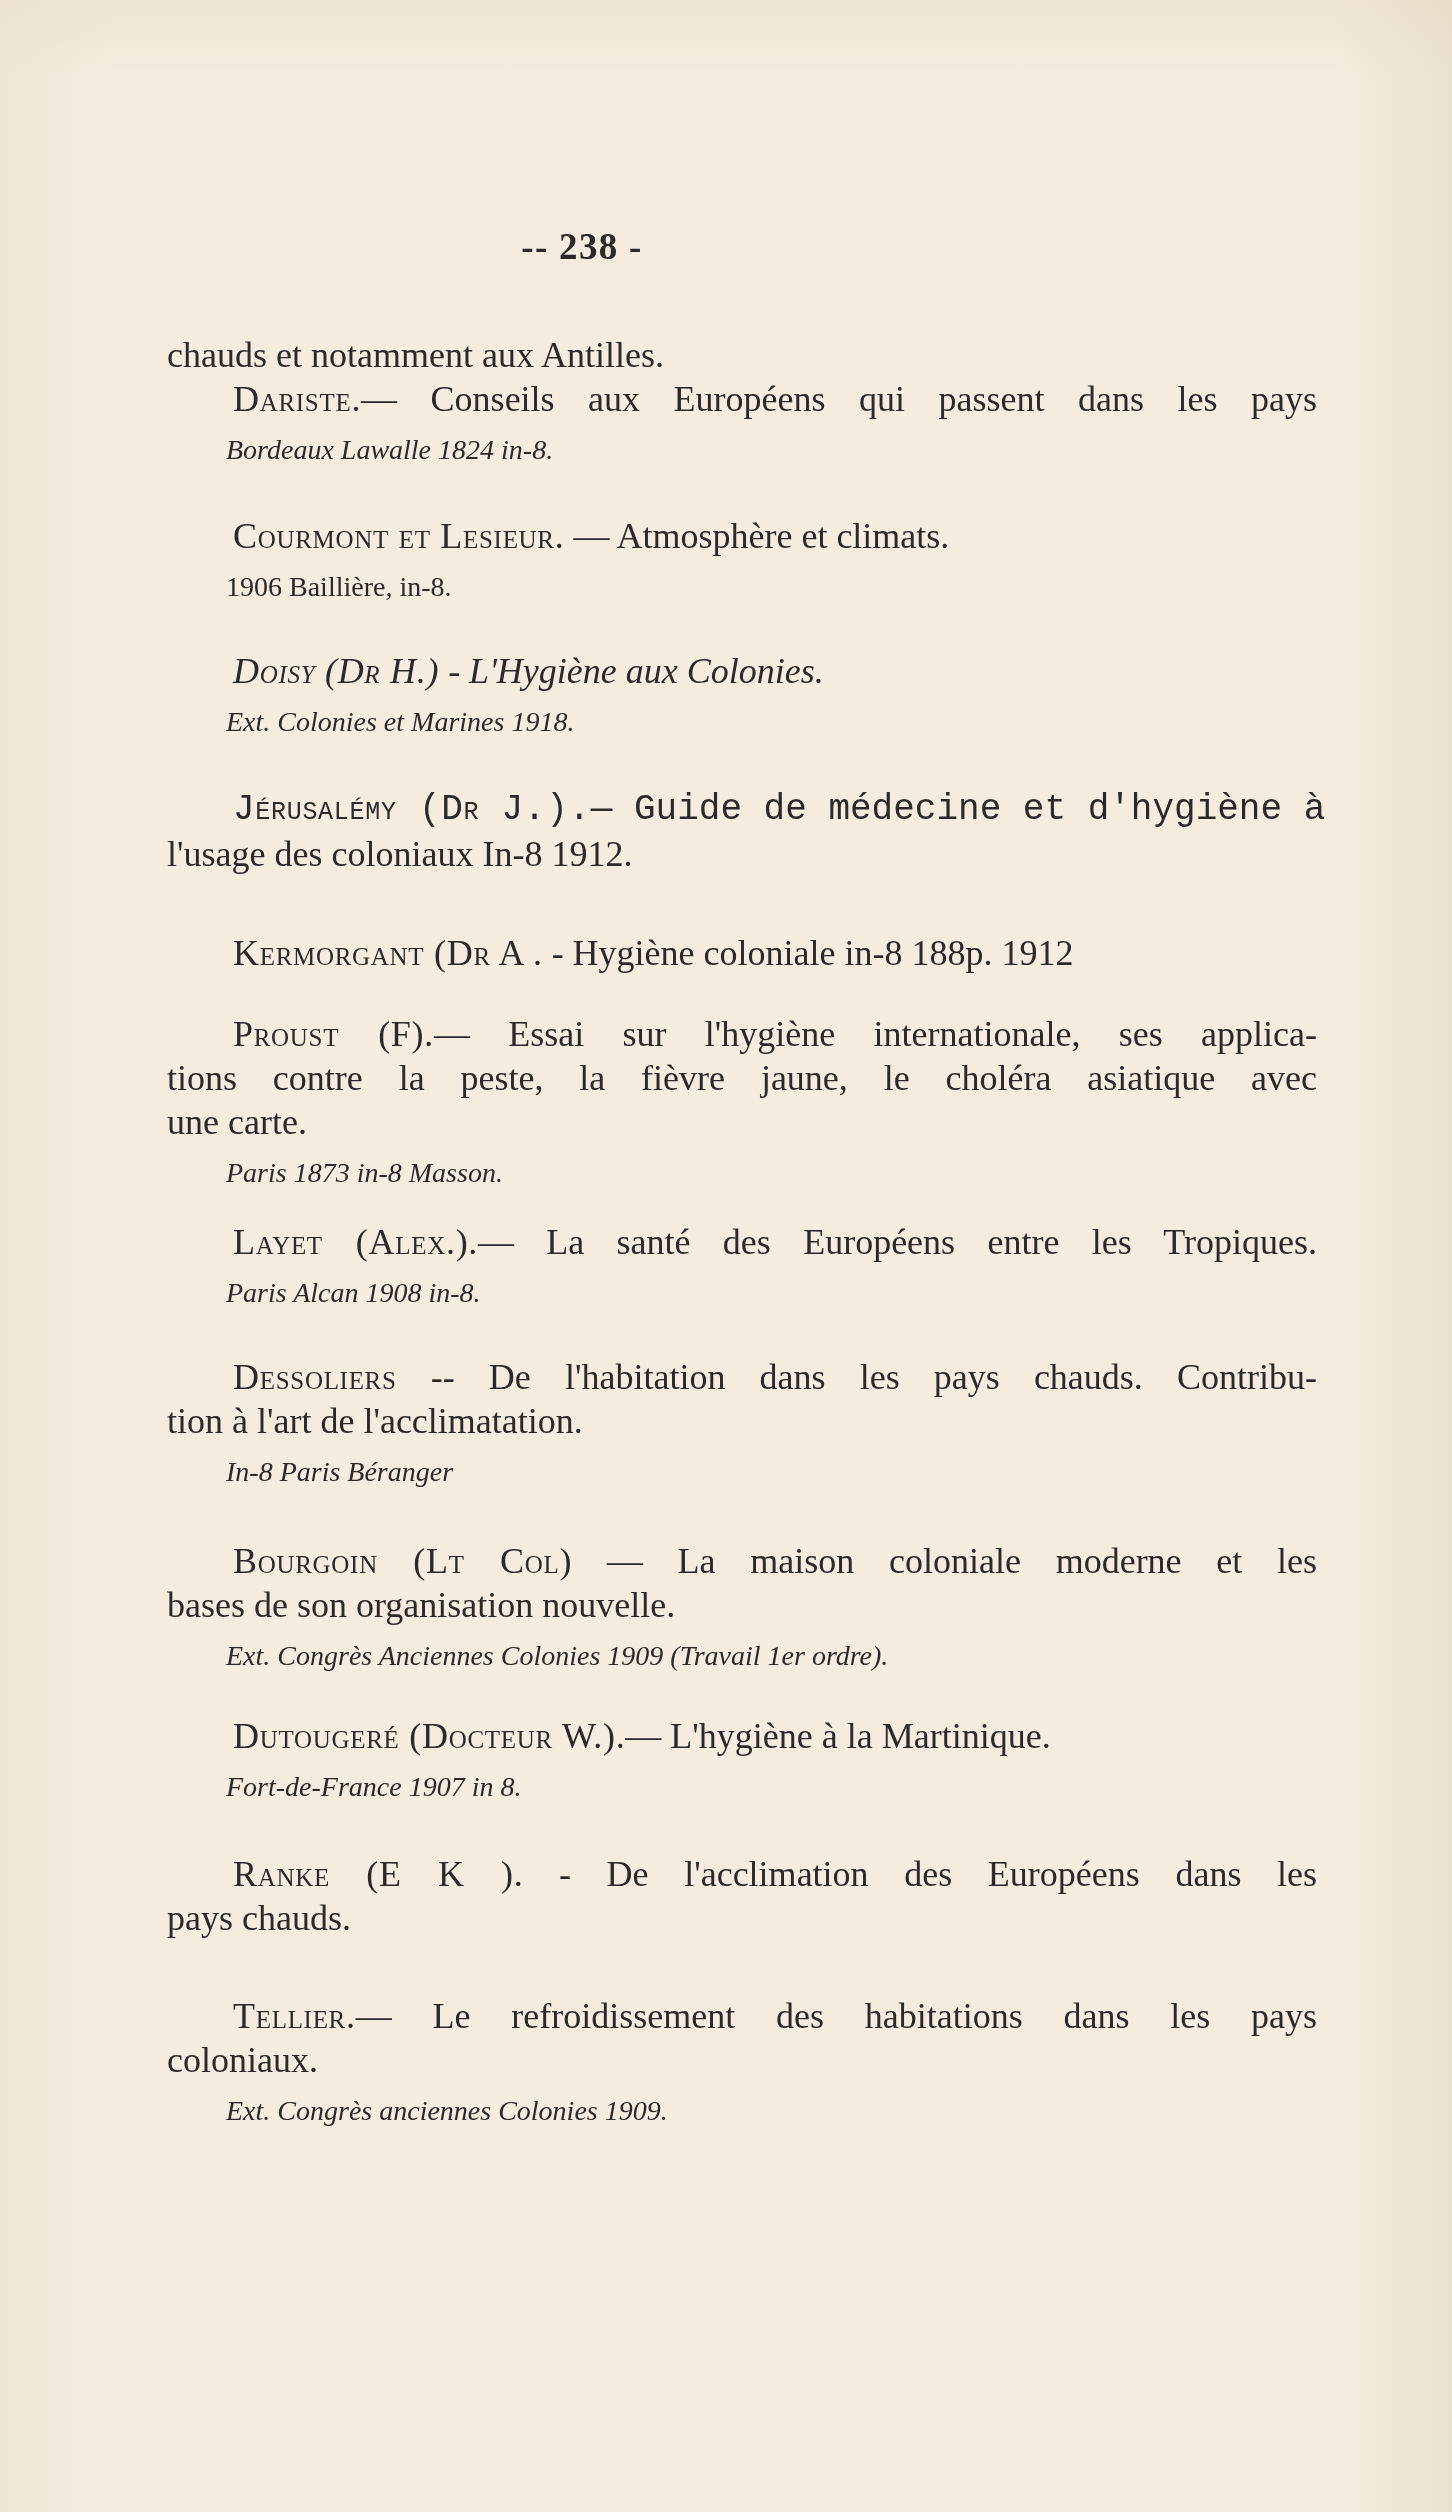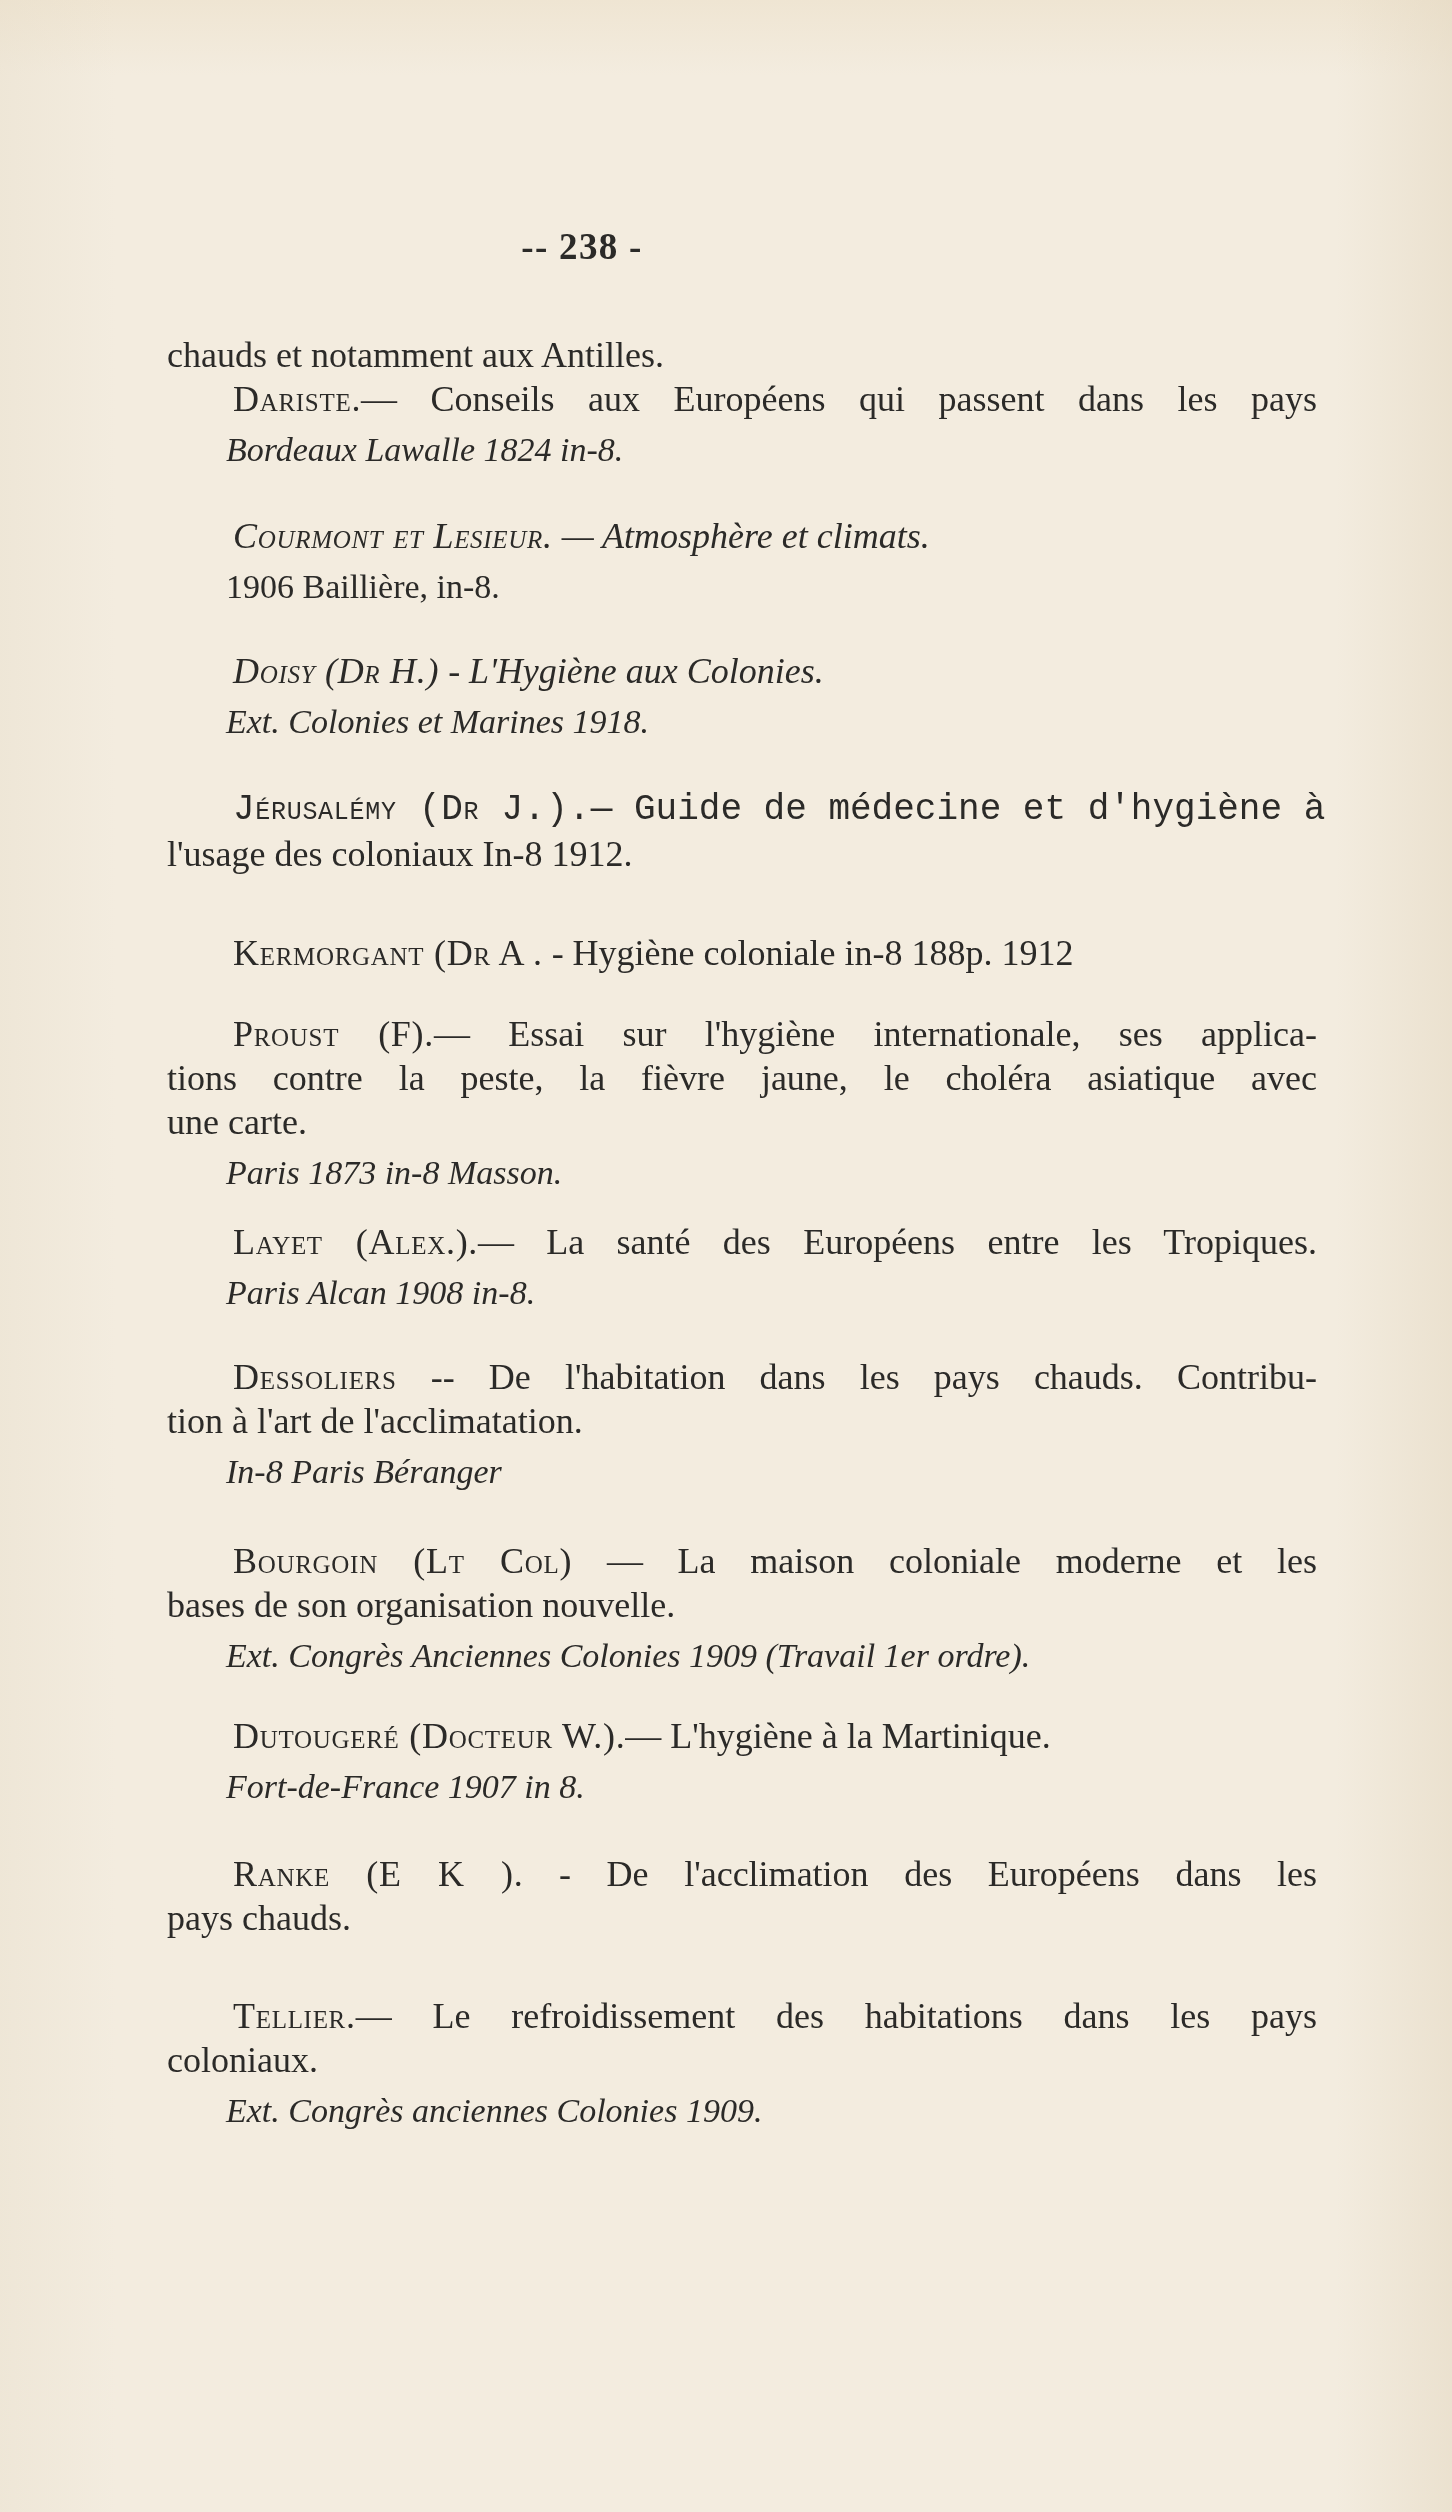--- a/index.html
+++ b/index.html
@@ -22,39 +22,39 @@
     text-align: center; font-size: 37px; font-weight: bold; letter-spacing: 1.3px;
   }
   .entry { position: absolute; left: 0; width: 1150px; }
   .line {
     font-size: 36px; line-height: 44px; white-space: nowrap;
     text-align: justify; text-align-last: justify;
   }
   .line.short { text-align-last: left; }
   .author { font-variant: small-caps; letter-spacing: 0.7px; }
   .imprint {
-    font-style: italic; font-size: 34px; line-height: 41px;
+    font-style: italic; font-size: 28px; line-height: 41px;
     padding-left: 59px; margin-top: 8px; white-space: nowrap;
   }
 </style>
 </head>
 <body>
 
 <div class="paper"></div>
 
 <div class="page-number">-- 238 -</div>
 
 <div class="entry" style="left:167px; top:333px;">
   <div class="line short">chauds et notamment aux Antilles.</div>
   <div class="line" style="padding-left:66px;"><span class="author">Dariste.</span><span>— Conseils aux Européens qui passent dans les pays</span></div>
   <div class="imprint">Bordeaux Lawalle 1824 in-8.</div>
 </div>
 
 <div class="entry" style="left:167px; top:514px;">
-  <div class="line short" style="padding-left:66px;font-style:italic;"><span class="author">Courmont et Lesieur.</span><span> — Atmosphère et climats.</span></div>
+  <div class="line short" style="padding-left:66px;"><span class="author">Courmont et Lesieur.</span><span> — Atmosphère et climats.</span></div>
   <div class="imprint" style="font-style:normal;">1906 Baillière, in-8.</div>
 </div>
 
 <div class="entry" style="left:167px; top:649px;">
   <div class="line short" style="padding-left:66px;font-style:italic;"><span class="author">Doisy (Dr H.)</span><span> - L'Hygiène aux Colonies.</span></div>
   <div class="imprint">Ext. Colonies et Marines 1918.</div>
 </div>
 
 <div class="entry" style="left:167px; top:788px;">
   <div class="line" style="padding-left:66px;font-family:Liberation Mono, monospace;"><span class="author">Jérusalémy (Dr J.).</span><span>— Guide de médecine et d'hygiène à</span></div>

